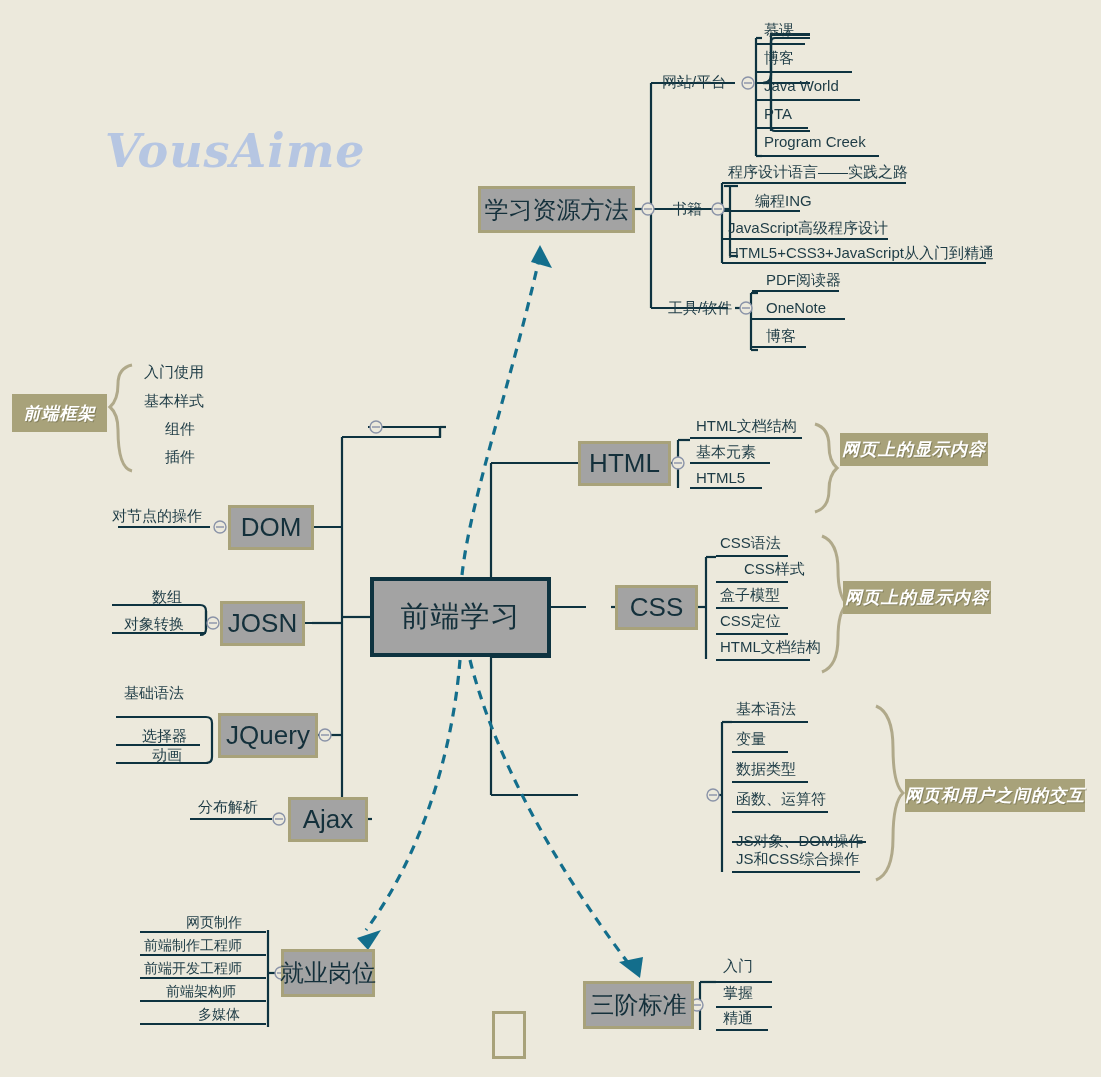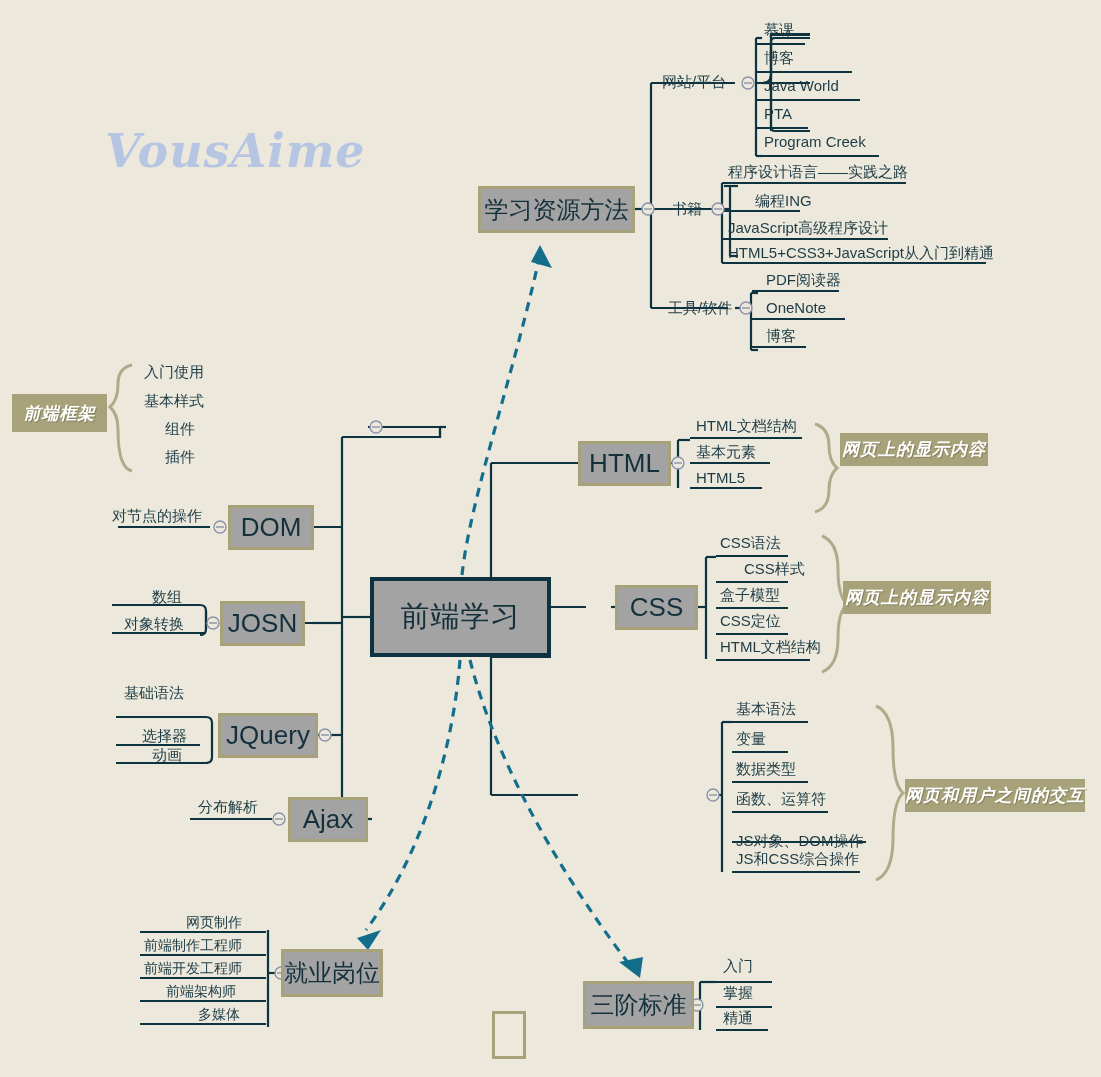--- a/index.html
+++ b/index.html
@@ -339,21 +339,21 @@
   <div class="tag" style="left:843px;top:581px;width:148px;height:33px;">网页上的显示内容</div>
 
   <div class="leaf" style="left:736px;top:700px;">基本语法</div>
   <div class="leaf" style="left:736px;top:730px;">变量</div>
   <div class="leaf" style="left:736px;top:760px;">数据类型</div>
   <div class="leaf" style="left:736px;top:790px;">函数、运算符</div>
   <div class="leaf" style="left:736px;top:820px;margin-top:12px;">JS对象、DOM操作</div>
   <div class="leaf" style="left:736px;top:850px;">JS和CSS综合操作</div>
   <div class="tag" style="left:905px;top:779px;width:180px;height:33px;">网页和用户之间的交互</div>
 
-  <div class="node mid" style="left:281px;top:949px;width:102px;height:48px;">就业岗位</div>
+  <div class="node mid" style="left:281px;top:949px;width:94px;height:48px;">就业岗位</div>
   <div class="leaf sm" style="left:186px;top:913px;">网页制作</div>
   <div class="leaf sm" style="left:144px;top:936px;">前端制作工程师</div>
   <div class="leaf sm" style="left:144px;top:959px;">前端开发工程师</div>
   <div class="leaf sm" style="left:166px;top:982px;">前端架构师</div>
   <div class="leaf sm" style="left:198px;top:1005px;">多媒体</div>
 
   <div class="node mid" style="left:583px;top:981px;width:111px;height:48px;">三阶标准</div>
   <div class="leaf" style="left:723px;top:957px;">入门</div>
   <div class="leaf" style="left:723px;top:984px;">掌握</div>
   <div class="leaf" style="left:723px;top:1009px;">精通</div>

